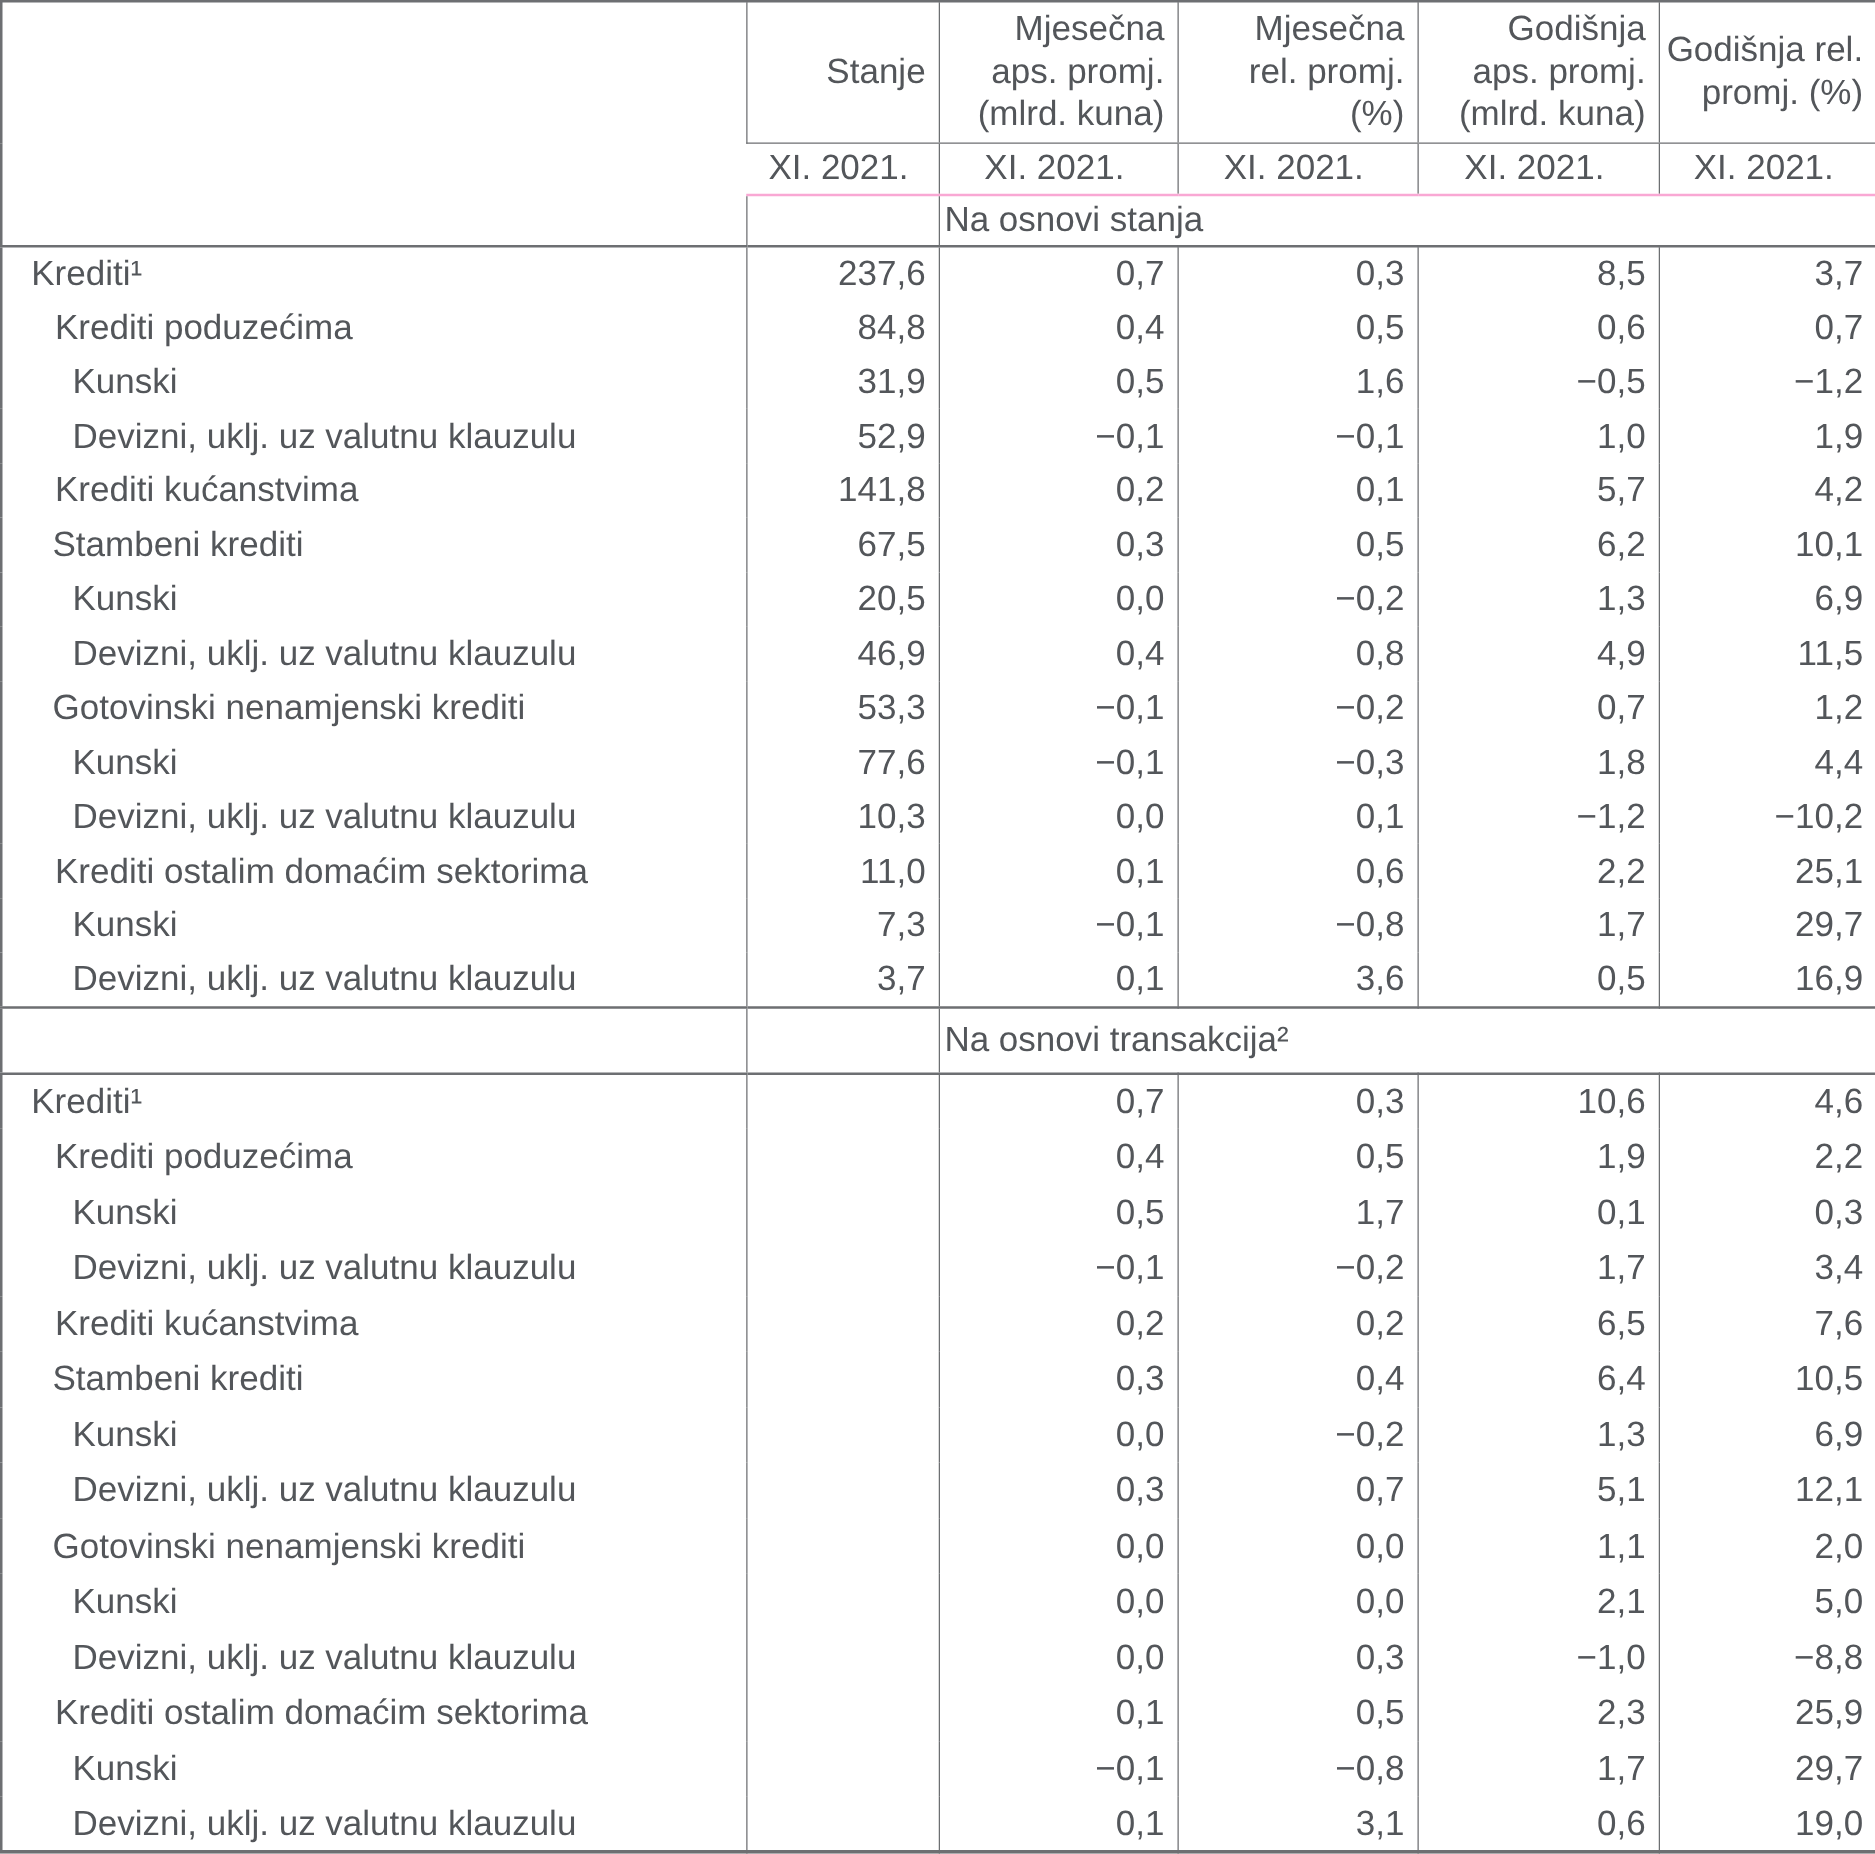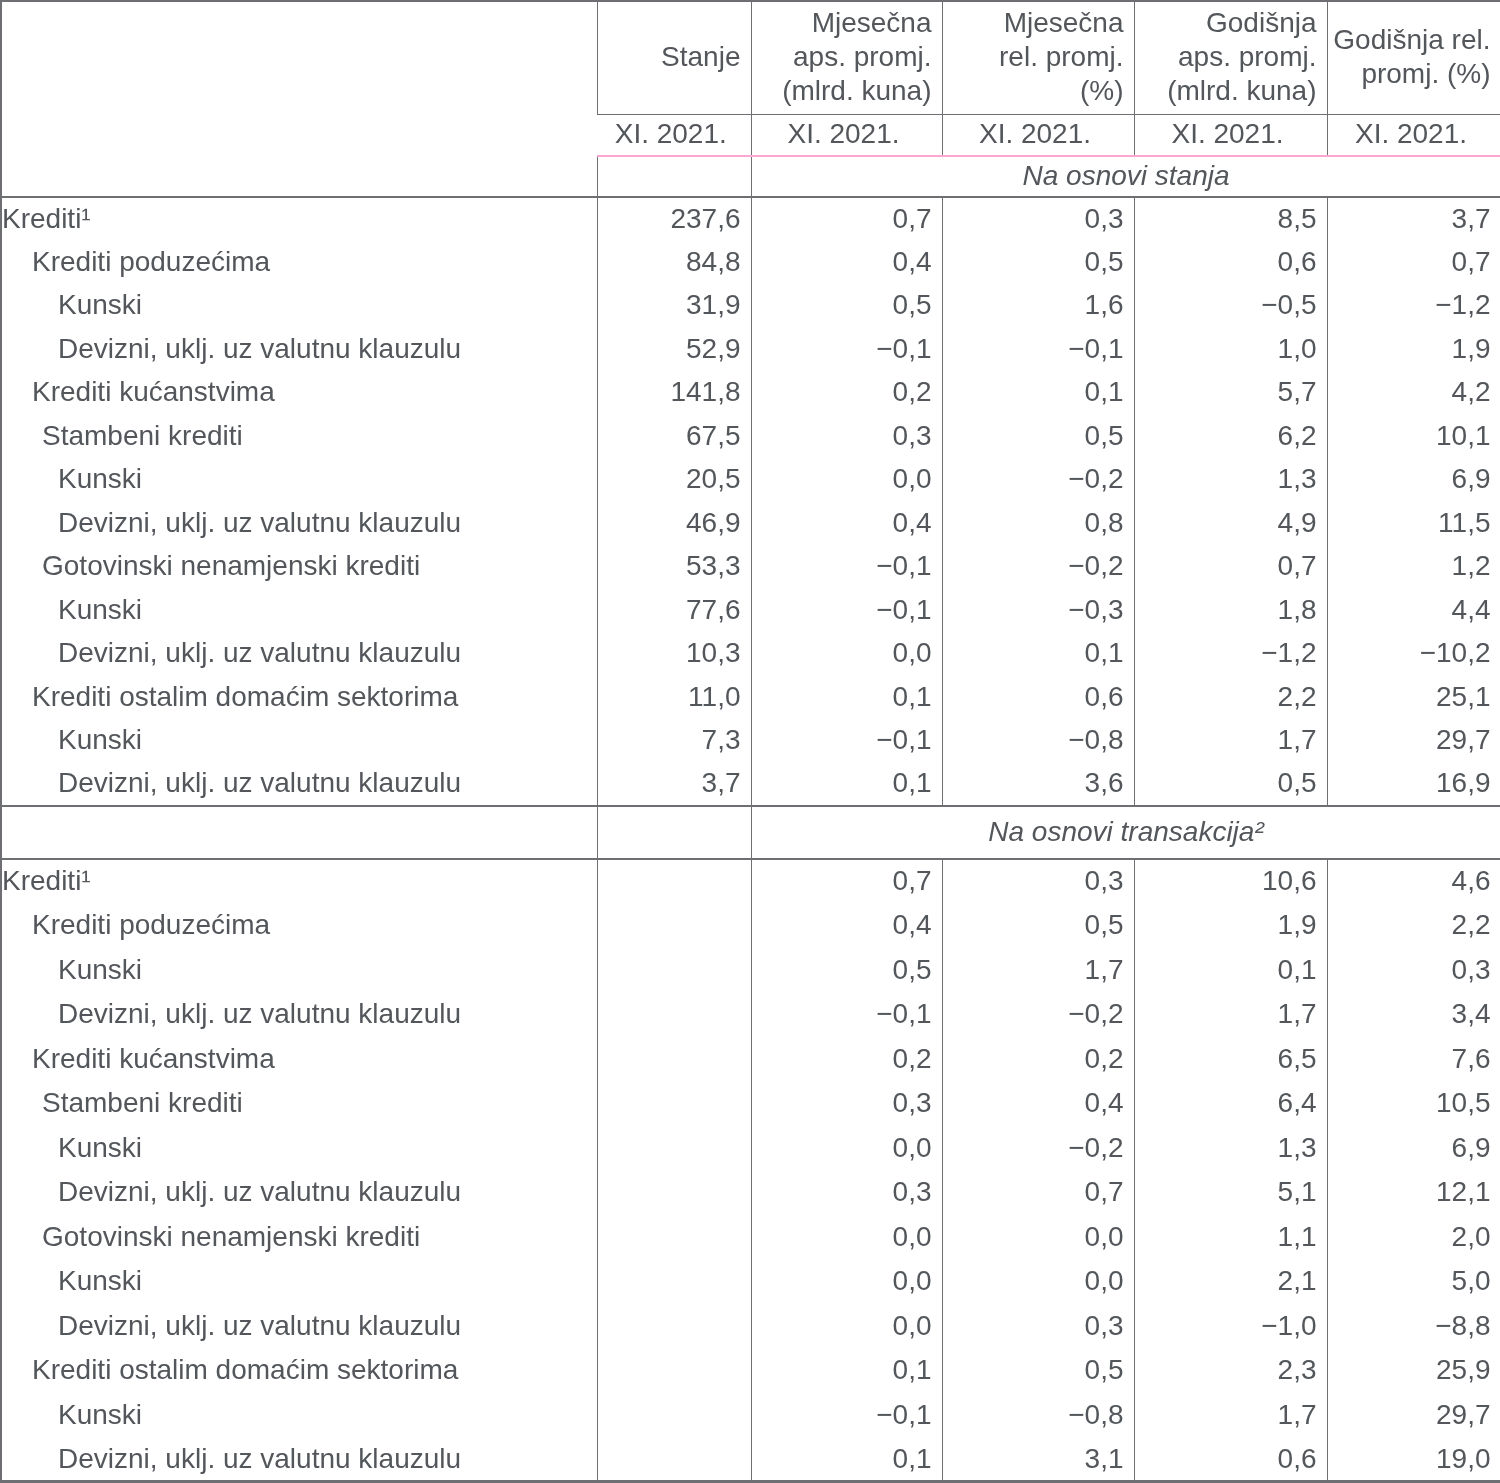--- a/index.html
+++ b/index.html
@@ -54,24 +54,22 @@
   tr.hrow2 { height: 41px; }
   tr.hrow2 th {
     border-bottom: 2px solid #f9a8d4;
     text-align: center;
     padding: 2px 10px 4px 4px;
     line-height: 32px;
   }
 
   
   tr.band td {
-    text-align: center;
     padding: 2px 4px;
     line-height: 32px;
-    font-style: italic;
   }
   tr.band-stanja { height: 41px; }
   tr.band-stanja td { border-bottom: 2px solid #6d6f72; }
   tr.band-transakcija { height: 53px; }
   tr.band-transakcija td {
     border-top: 2px solid #6d6f72;
     border-bottom: 2px solid #6d6f72;
   }
 
   
@@ -80,22 +78,22 @@
   td.lbl {
     text-align: left;
     white-space: nowrap;
     padding-right: 4px;
   }
   td.num {
     text-align: right;
     padding: 0 10px 0 4px;
     white-space: nowrap;
   }
-  .ind0 { padding-left: 0; }
-  .ind1 { padding-left: 30px; }
+  .ind0 { padding-left: 23px; }
+  .ind1 { padding-left: 42px; }
   .ind2 { padding-left: 40px; }
   .ind3 { padding-left: 56px; }
 </style>
 </head>
 <body>
 
 <table class="stat">
   <colgroup>
     <col class="c-label">
     <col class="c-stanje">

